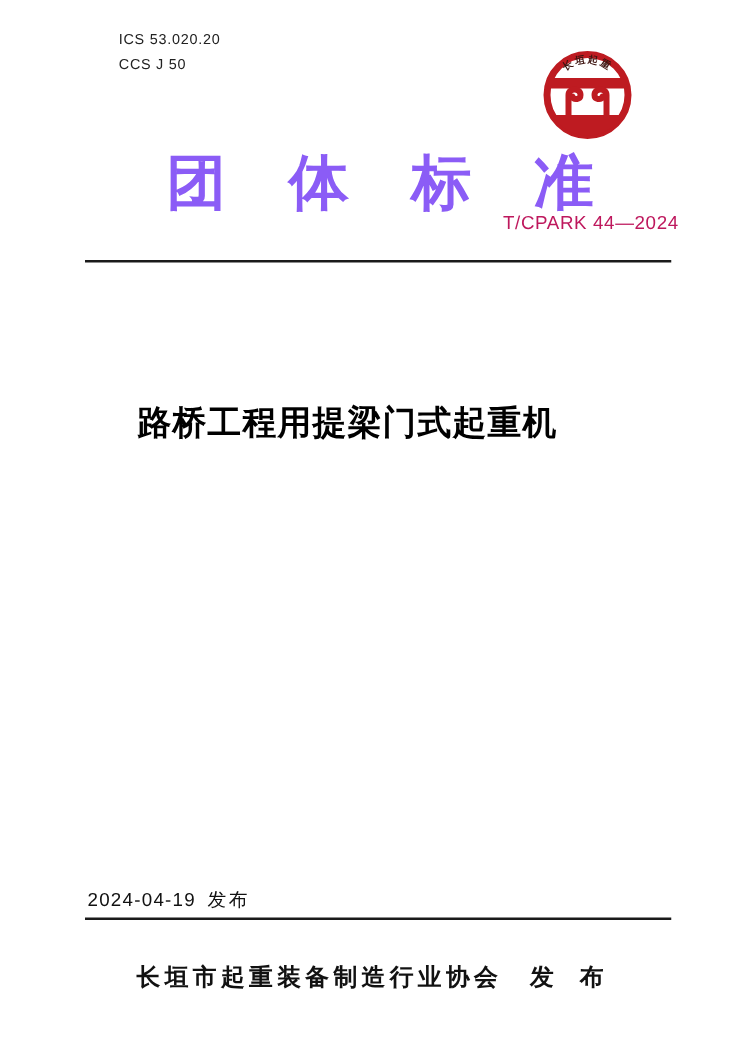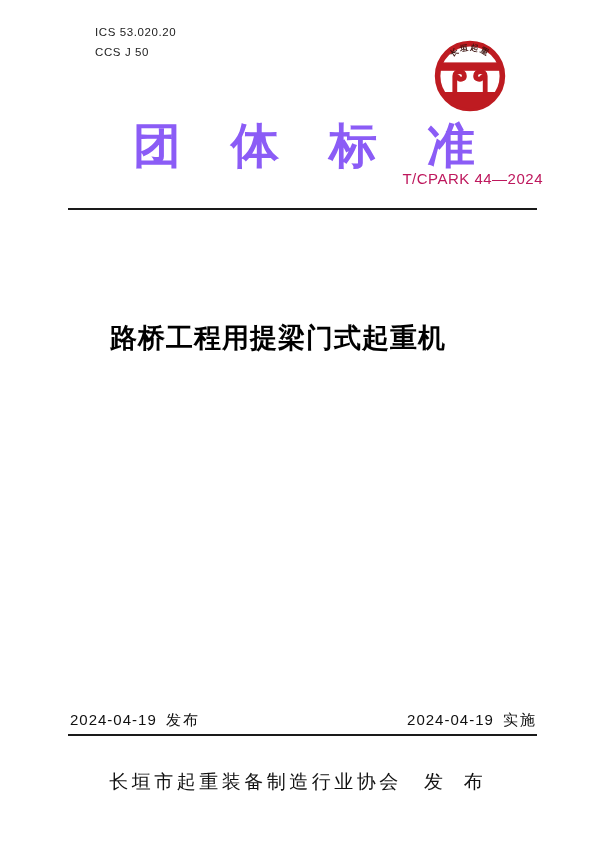--- a/index.html
+++ b/index.html
@@ -70,21 +70,21 @@
     font-size: 15px;
     color: #111;
   }
   .date-cell { white-space: nowrap; letter-spacing: 1px; }
   .date-cell .lbl { margin-left: 4px; letter-spacing: 2px; }
 
   .publisher-row {
     left: 0; top: 769px; width: 600px;
     text-align: center;
     font-size: 19px;
-    font-weight: 400;
+    font-weight: 700;
     letter-spacing: 3.5px;
     color: #111;
     font-family: "Liberation Serif", serif;
     white-space: nowrap;
   }
   .publisher-row .action { margin-left: 14px; letter-spacing: 8px; }
 </style>
 </head>
 <body>
 
@@ -126,24 +126,20 @@
 
 <div class="abs rule rule-top"></div>
 
 <div class="abs doc-title">路桥工程用提梁门式起重机</div>
 
 <div class="abs date-row">
   <div class="date-cell">
     <span>2024-04-19</span>
     <span class="lbl">发布</span>
   </div>
-  <div class="date-cell">
-    <span>2024-04-19</span>
-    <span class="lbl">实施</span>
-  </div>
 </div>
 
 <div class="abs rule rule-bottom"></div>
 
 <div class="abs publisher-row">
   <span>长垣市起重装备制造行业协会</span>
   <span class="action">发 布</span>
 </div>
 
 </body></html>

